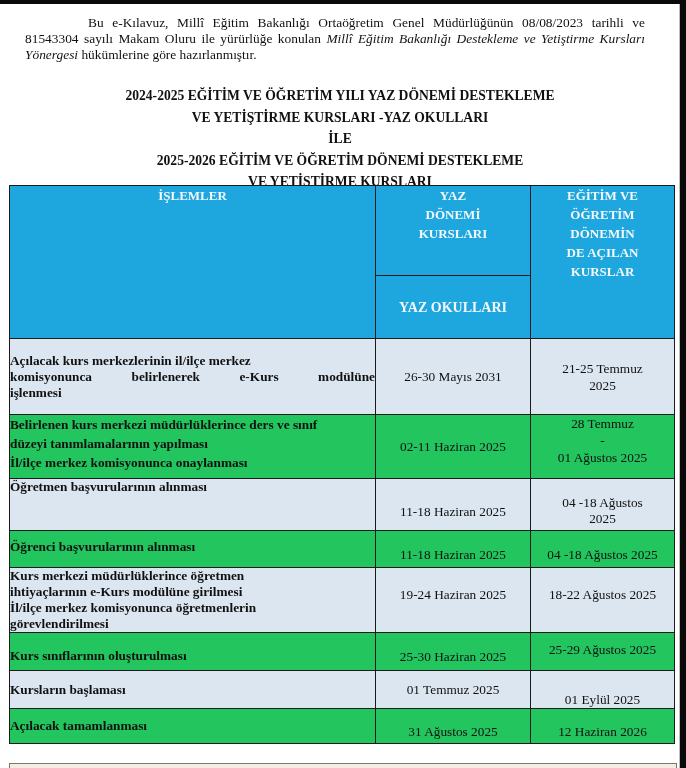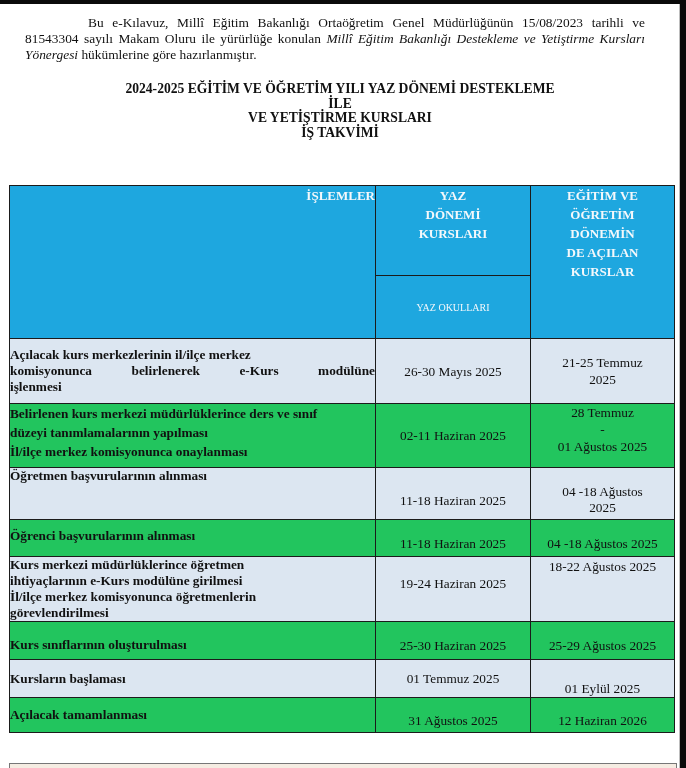--- a/index.html
+++ b/index.html
@@ -17,38 +17,38 @@
     position:absolute; left:25px; top:15px; width:620px;
     font-size:13.4px; line-height:16px; text-align:justify;
   }
   .intro p { margin:0; text-indent:63px; }
   .intro i { font-style:italic; }
 
   .headings {
     position:absolute; left:0; top:82px; width:680px;
     text-align:center; font-weight:bold; font-size:13.6px; line-height:14.6px;
   }
-  .headings div { margin:0; }
+  .headings div { margin:7px; }
 
   table.sched {
     position:absolute; left:9px; top:185px;
     border-collapse:collapse; table-layout:fixed;
     width:665px;
   }
   table.sched td, table.sched th {
     border:1.3px solid #1b1b1b; padding:0;
   }
   th.hcell {
     background:#1ea7df; color:#f4f8fb; font-weight:bold;
     font-size:13px; line-height:19px; text-align:center; vertical-align:top;
   }
-  th.h-islem { padding-top:40px;text-align:right; }
+  th.h-islem { padding-top:40px; }
   th.h-yaz { padding-top:30px; height:89px; }
   th.h-egitim { padding-top:30px; }
-  th.h-okul { font-weight:normal; height:62px; vertical-align:middle; padding-top:0; padding-bottom:10px; font-size:10px; }
+  th.h-okul { font-weight:bold; height:62px; vertical-align:middle; padding-top:0; padding-bottom:10px; font-size:14px; }
 
   td.islem {
     font-weight:bold; font-size:13.3px; line-height:16px; padding:2px 0 2px 12px;
     vertical-align:top; text-align:left;
   }
   td.date {
     font-size:13.3px; line-height:17px; text-align:center; vertical-align:middle;
   }
   tr.shade td { background:#dce6f1; }
   tr.plain td { background:#22c55e; }
@@ -59,26 +59,28 @@
   }
 </style>
 </head>
 <body>
 
 <div class="frame-top"></div>
 <div class="frame-right"></div>
 <div class="frame-inner-line"></div>
 
 <div class="intro">
-  <p><span>Bu e-Kılavuz, Millî Eğitim Bakanlığı Ortaöğretim Genel Müdürlüğünün 15/08/2023 tarihli ve 81543304 sayılı Makam Oluru ile yürürlüğe konulan </span><i>Millî Eğitim Bakanlığı Destekleme ve Yetiştirme Kursları Yönergesi</i><span> hükümlerine göre hazırlanmıştır.</span></p>
+  <p><span>Bu e-Kılavuz, Millî Eğitim Bakanlığı Ortaöğretim Genel Müdürlüğünün 08/08/2023 tarihli ve 81543304 sayılı Makam Oluru ile yürürlüğe konulan </span><i>Millî Eğitim Bakanlığı Destekleme ve Yetiştirme Kursları Yönergesi</i><span> hükümlerine göre hazırlanmıştır.</span></p>
 </div>
 
 <div class="headings">
   <div>2024-2025 EĞİTİM VE ÖĞRETİM YILI YAZ DÖNEMİ DESTEKLEME</div>
+  <div>VE YETİŞTİRME KURSLARI -YAZ OKULLARI</div>
   <div>İLE</div>
+  <div>2025-2026 EĞİTİM VE ÖĞRETİM DÖNEMİ DESTEKLEME</div>
   <div>VE YETİŞTİRME KURSLARI</div>
   <div>İŞ TAKVİMİ</div>
 </div>
 
 <table class="sched">
   <colgroup>
     <col style="width:366px">
     <col style="width:155px">
     <col style="width:144px">
   </colgroup>
@@ -97,32 +99,32 @@
         <div>DE AÇILAN</div>
         <div>KURSLAR</div>
       </th>
     </tr>
     <tr>
       <th class="hcell h-okul"><span>YAZ OKULLARI</span></th>
     </tr>
   </thead>
   <tbody>
 
-    <tr class="shade" style="height:65px">
+    <tr class="shade" style="height:76px">
       <td class="islem" style="vertical-align:middle">
         <div>Açılacak kurs merkezlerinin il/ilçe merkez</div>
         <div style="display:flex;justify-content:space-between;padding-right:0">
             <span>komisyonunca</span>
             <span>belirlenerek</span>
             <span>e-Kurs</span>
             <span>modülüne</span>
           </div>
         <div>işlenmesi</div>
       </td>
-      <td class="date">26-30 Mayıs 2025</td>
+      <td class="date">26-30 Mayıs 2031</td>
       <td class="date">
         <div>21-25 Temmuz</div>
         <div>2025</div>
       </td>
     </tr>
 
     <tr class="plain" style="height:64px">
       <td class="islem" style="line-height:19px">
         <div>Belirlenen kurs merkezi müdürlüklerince ders ve sınıf</div>
         <div>düzeyi tanımlamalarının yapılması</div>
@@ -158,31 +160,31 @@
     </tr>
 
     <tr class="shade" style="height:60px">
       <td class="islem">
         <div>Kurs merkezi müdürlüklerince öğretmen</div>
         <div>ihtiyaçlarının e-Kurs modülüne girilmesi</div>
         <div>İl/ilçe merkez komisyonunca öğretmenlerin</div>
         <div>görevlendirilmesi</div>
       </td>
       <td class="date" style="vertical-align:top;padding-top:18px">19-24 Haziran 2025</td>
-      <td class="date" style="vertical-align:top;padding-top:1px">
+      <td class="date" style="vertical-align:top;padding-top:18px">
         <div>18-22 Ağustos 2025</div>
       </td>
     </tr>
 
     <tr class="plain" style="height:38px">
       <td class="islem" style="vertical-align:bottom;padding-bottom:6px">
         <div>Kurs sınıflarının oluşturulması</div>
       </td>
       <td class="date" style="vertical-align:bottom;padding-bottom:5px">25-30 Haziran 2025</td>
-      <td class="date" style="vertical-align:bottom;padding-bottom:5px">
+      <td class="date" style="vertical-align:bottom;padding-bottom:12px">
         <div>25-29 Ağustos 2025</div>
       </td>
     </tr>
 
     <tr class="shade" style="height:34px">
       <td class="islem" style="vertical-align:middle">
         <div>Kursların başlaması</div>
       </td>
       <td class="date">01 Temmuz 2025</td>
       <td class="date" style="vertical-align:top;padding-top:20px">

